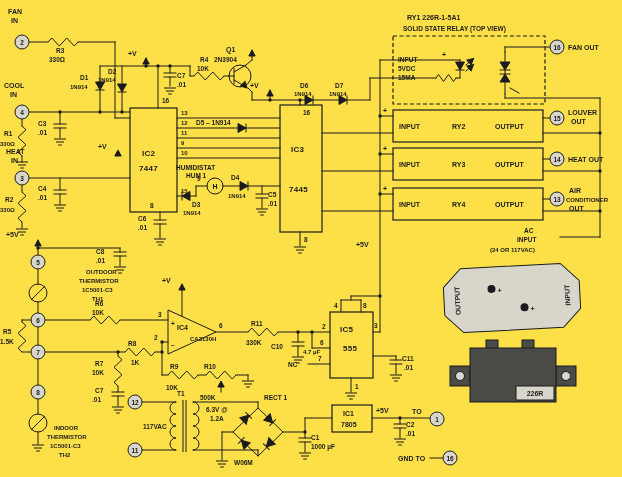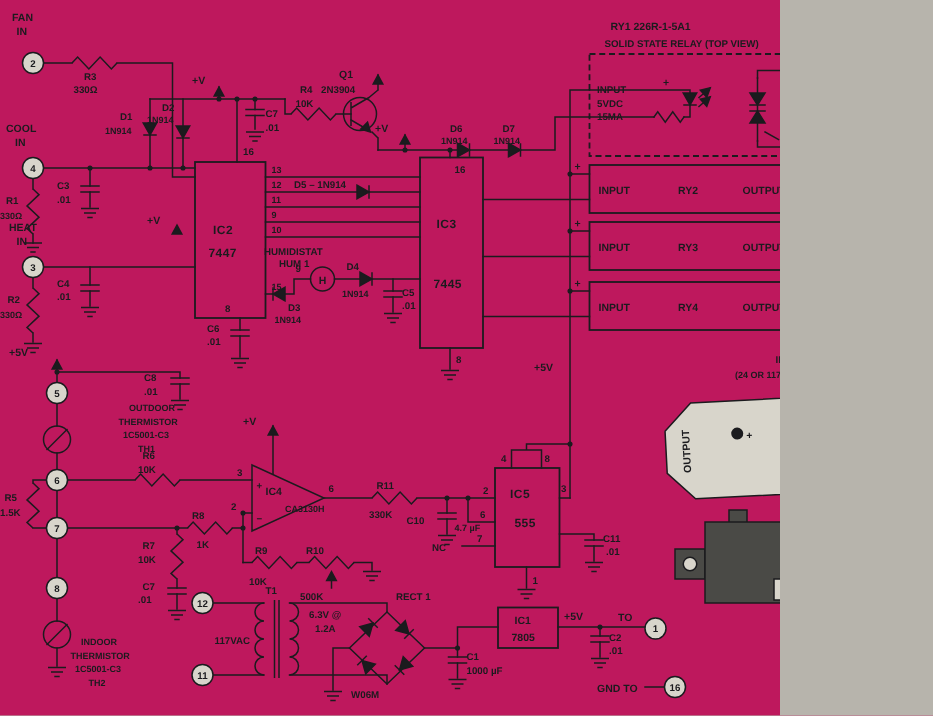--- a/index.html
+++ b/index.html
@@ -1,16 +1,16 @@
 <!DOCTYPE html>
 <html><head>
 <meta charset="utf-8">
 <style>
   html,body{margin:0;padding:0;background:#b7b4ac;}
-  .page{position:relative;width:520px;height:477px;background:#be185d;overflow:hidden;
+  .page{position:relative;width:622px;height:477px;background:#fde047;overflow:hidden;
         font-family:"Liberation Sans",sans-serif;}
   svg{display:block}
   svg text{font-family:"Liberation Sans",sans-serif;font-weight:bold;fill:#1b1b1e;}
   .t6{font-size:6px}
   .t65{font-size:6.5px}
   .t7{font-size:7px}
   .t8{font-size:8px;letter-spacing:.3px}
   .mid{text-anchor:middle}
   .w{stroke:#1b1b1e;stroke-width:1;fill:none;stroke-linecap:square}
   .box{fill:none;stroke:#1b1b1e;stroke-width:1.2}

